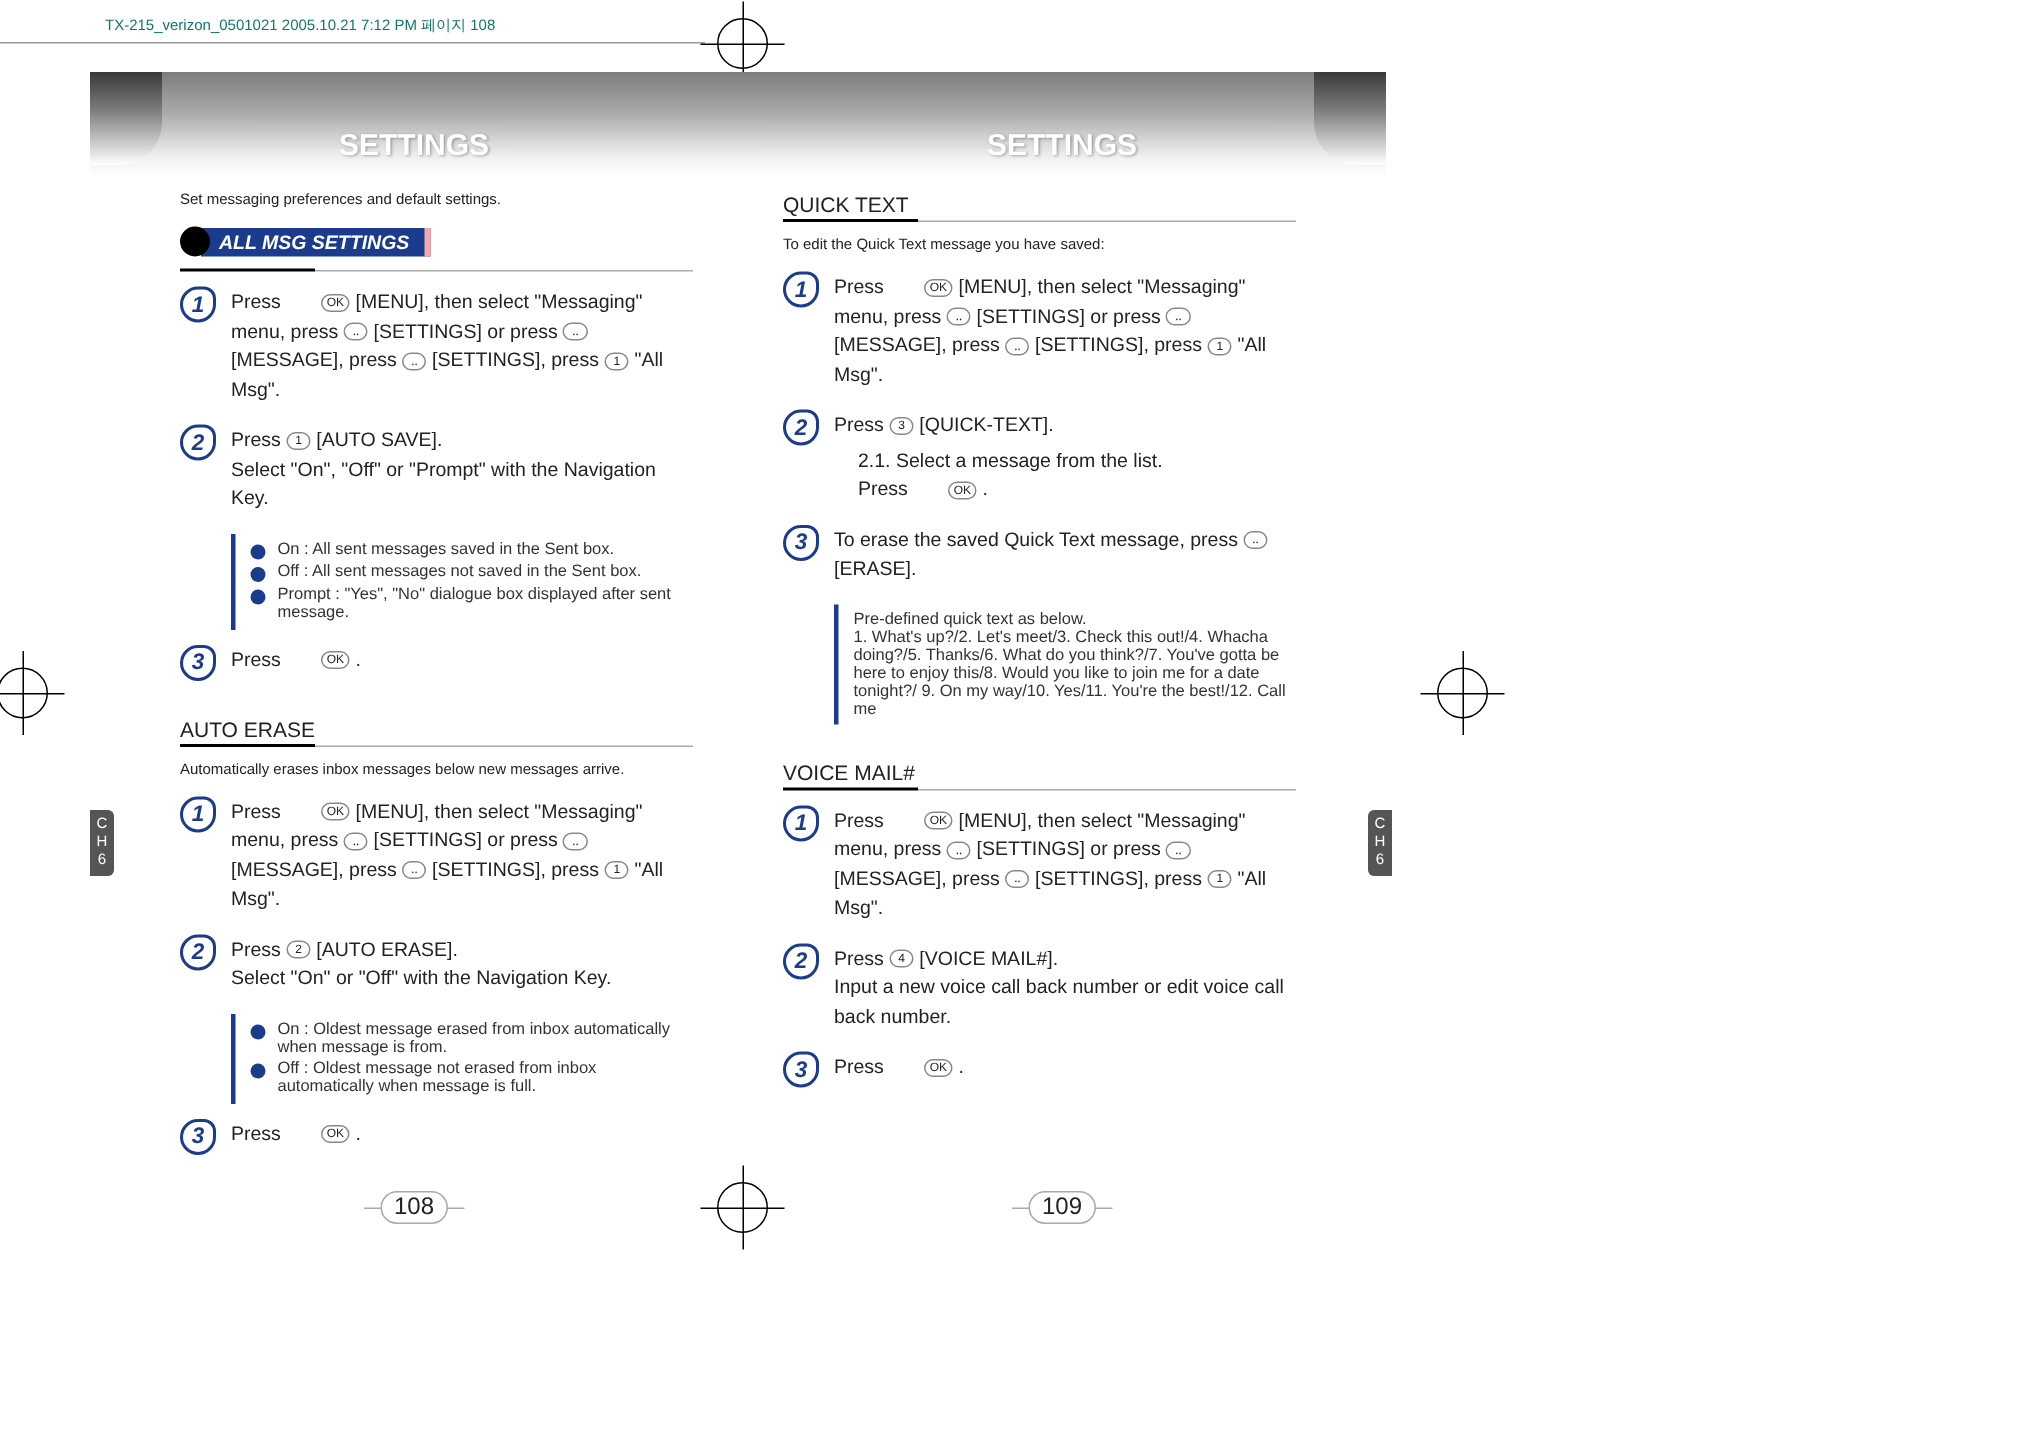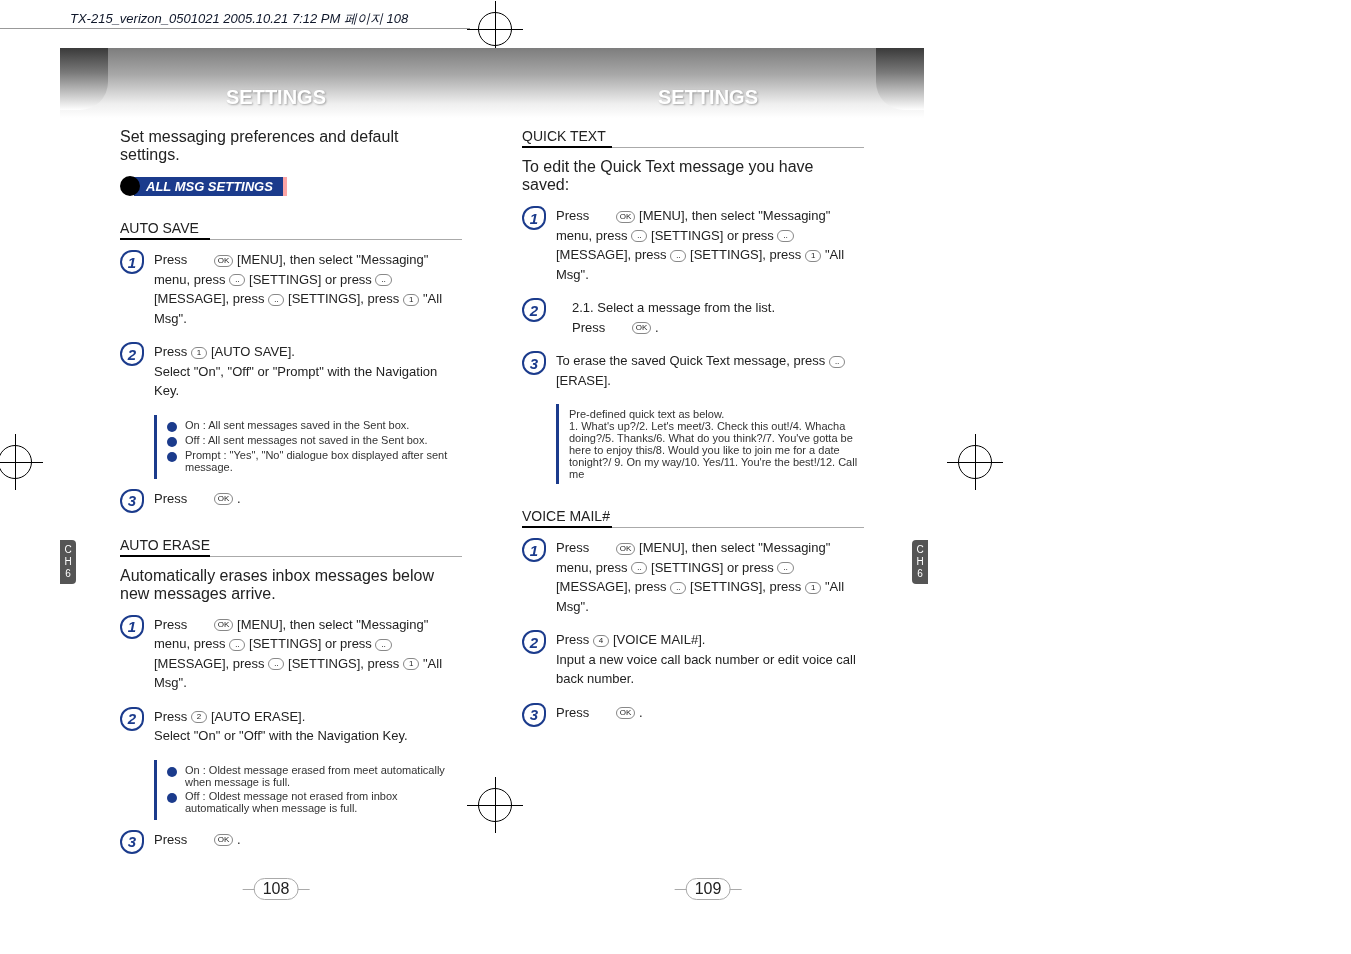--- a/index.html
+++ b/index.html
@@ -8,23 +8,22 @@
     background: #fff;
     width: 1351px;
     height: 954px;
     position: relative;
     overflow: hidden;
   }
   .header-line {
     position: absolute;
     top: 10px;
     left: 70px;
-    font-size: 13px;
-    color: #0f172a;
-    font-style: italic;
+    font-size: 10px;
+    color: #0f766e;
   }
   .top-rule {
     position: absolute;
     top: 28px;
     left: 0;
     width: 470px;
     height: 1px;
     background: #999;
   }
   
@@ -88,21 +87,21 @@
     color: #fff;
     position: absolute;
     top: 38px;
     left: 50%;
     transform: translateX(-50%);
     text-shadow: 1px 1px 2px rgba(0,0,0,.3);
   }
 
   .content { margin-top: 80px; }
 
-  .intro { margin: 4px 0 12px; font-size: 16px; }
+  .intro { margin: 4px 0 12px; font-size: 10px; }
 
   .pill-row { display: flex; align-items: center; margin-bottom: 8px; }
   .pill-dot {
     width: 20px; height: 20px; background: #000; border-radius: 50%;
     margin-right: -6px; z-index: 1;
   }
   .pill {
     background: #1b3b8c;
     color: #fff;
     font-weight: bold;
@@ -242,21 +241,20 @@
     <div class="banner">
       <div class="banner-left-edge"></div>
       <div class="banner-title">SETTINGS</div>
     </div>
     <div class="content" id="left-content">
         <div class="intro">Set messaging preferences and default settings.</div>
         <div class="pill-row">
           <div class="pill-dot"></div>
           <div class="pill">ALL MSG SETTINGS</div>
         </div>
-        <div class="subhead">AUTO SAVE</div>
         <div class="subhead-rule">
           <div class="thick"></div>
           <div class="thin"></div>
         </div>
         <div class="step">
           <div class="step-num">1</div>
           <div class="step-body">
             <p>Press <span class="key-ok">OK</span> [MENU], then select "Messaging" menu, press <span class="key-soft">‥</span> [SETTINGS] or press <span class="key-soft">‥</span> [MESSAGE], press <span class="key-soft">‥</span> [SETTINGS], press <span class="key-num">1</span> "All Msg".</p>
           </div>
         </div>
@@ -300,21 +298,21 @@
         </div>
         <div class="step">
           <div class="step-num">2</div>
           <div class="step-body">
             <p>Press <span class="key-num">2</span> [AUTO ERASE].<br>Select "On" or "Off" with the Navigation Key.</p>
           </div>
         </div>
         <div class="note-box">
           <div class="bullet-line">
             <div class="dot"></div>
-            <div>On : Oldest message erased from meet automatically when message is full.</div>
+            <div>On : Oldest message erased from inbox automatically when message is from.</div>
           </div>
           <div class="bullet-line">
             <div class="dot"></div>
             <div>Off : Oldest message not erased from inbox automatically when message is full.</div>
           </div>
         </div>
         <div class="step">
           <div class="step-num">3</div>
           <div class="step-body">
             <p>Press <span class="key-ok">OK</span> .</p>
@@ -338,20 +336,21 @@
         <div class="intro">To edit the Quick Text message you have saved:</div>
         <div class="step">
           <div class="step-num">1</div>
           <div class="step-body">
             <p>Press <span class="key-ok">OK</span> [MENU], then select "Messaging" menu, press <span class="key-soft">‥</span> [SETTINGS] or press <span class="key-soft">‥</span> [MESSAGE], press <span class="key-soft">‥</span> [SETTINGS], press <span class="key-num">1</span> "All Msg".</p>
           </div>
         </div>
         <div class="step">
           <div class="step-num">2</div>
           <div class="step-body">
+            <p>Press <span class="key-num">3</span> [QUICK-TEXT].</p>
             <p class="sub-step"><span>2.1. </span>Select a message from the list.<br>Press <span class="key-ok">OK</span> .</p>
           </div>
         </div>
         <div class="step">
           <div class="step-num">3</div>
           <div class="step-body">
             <p>To erase the saved Quick Text message, press <span class="key-soft">‥</span> [ERASE].</p>
           </div>
         </div>
         <div class="note-box" style="white-space: pre-wrap;">Pre-defined quick text as below.

